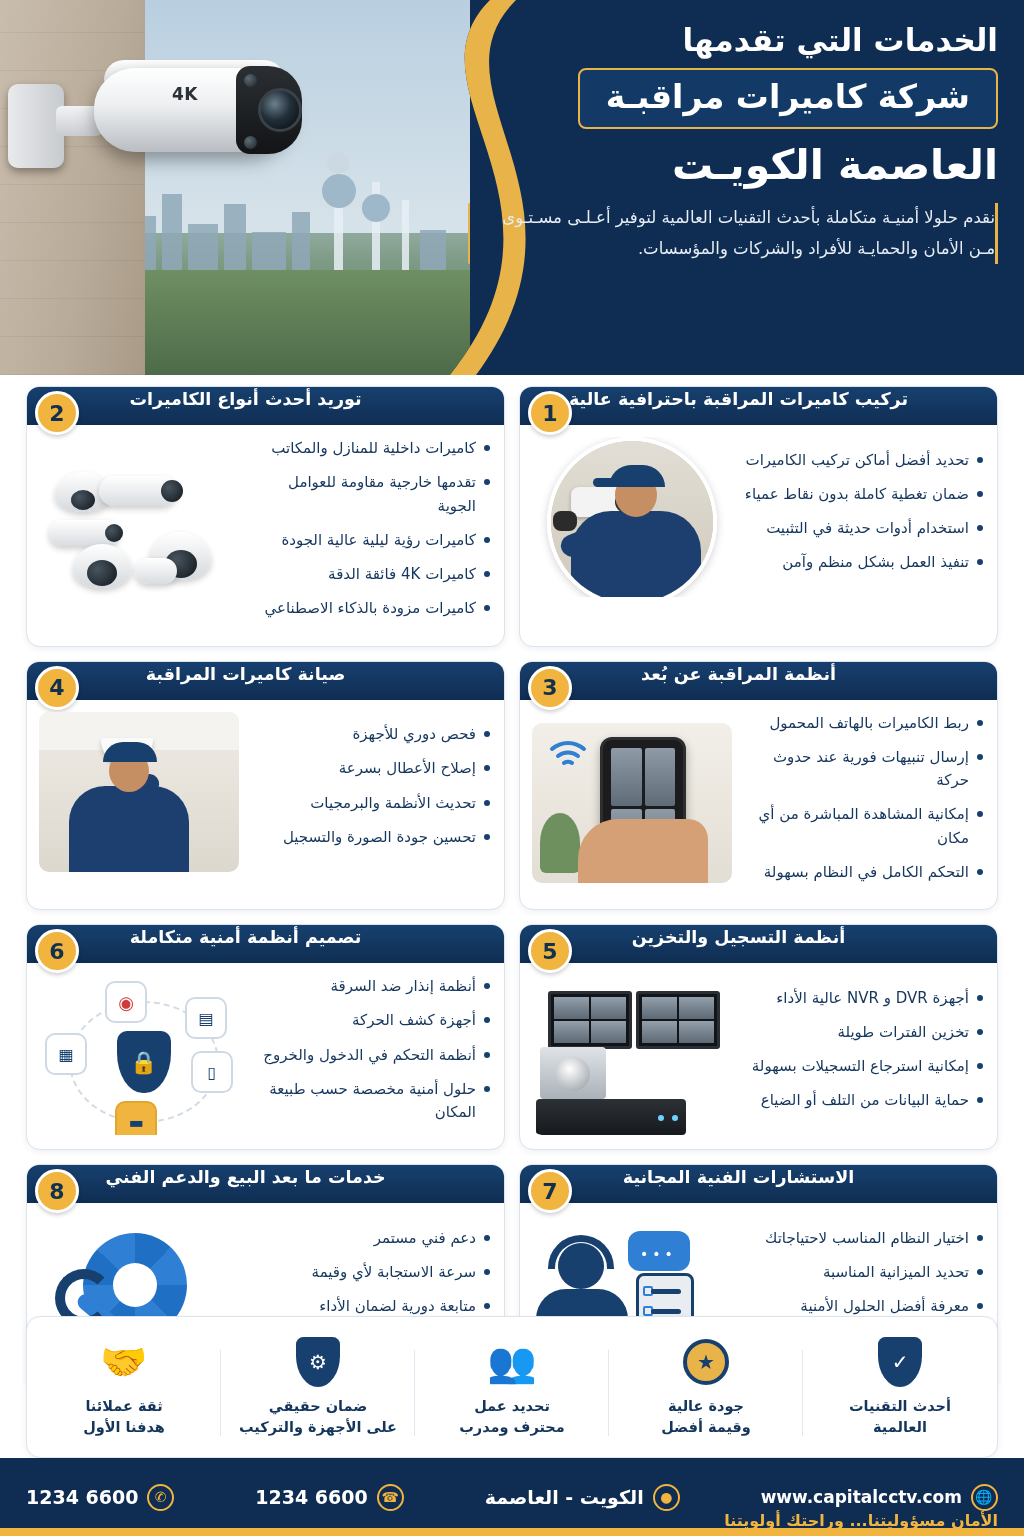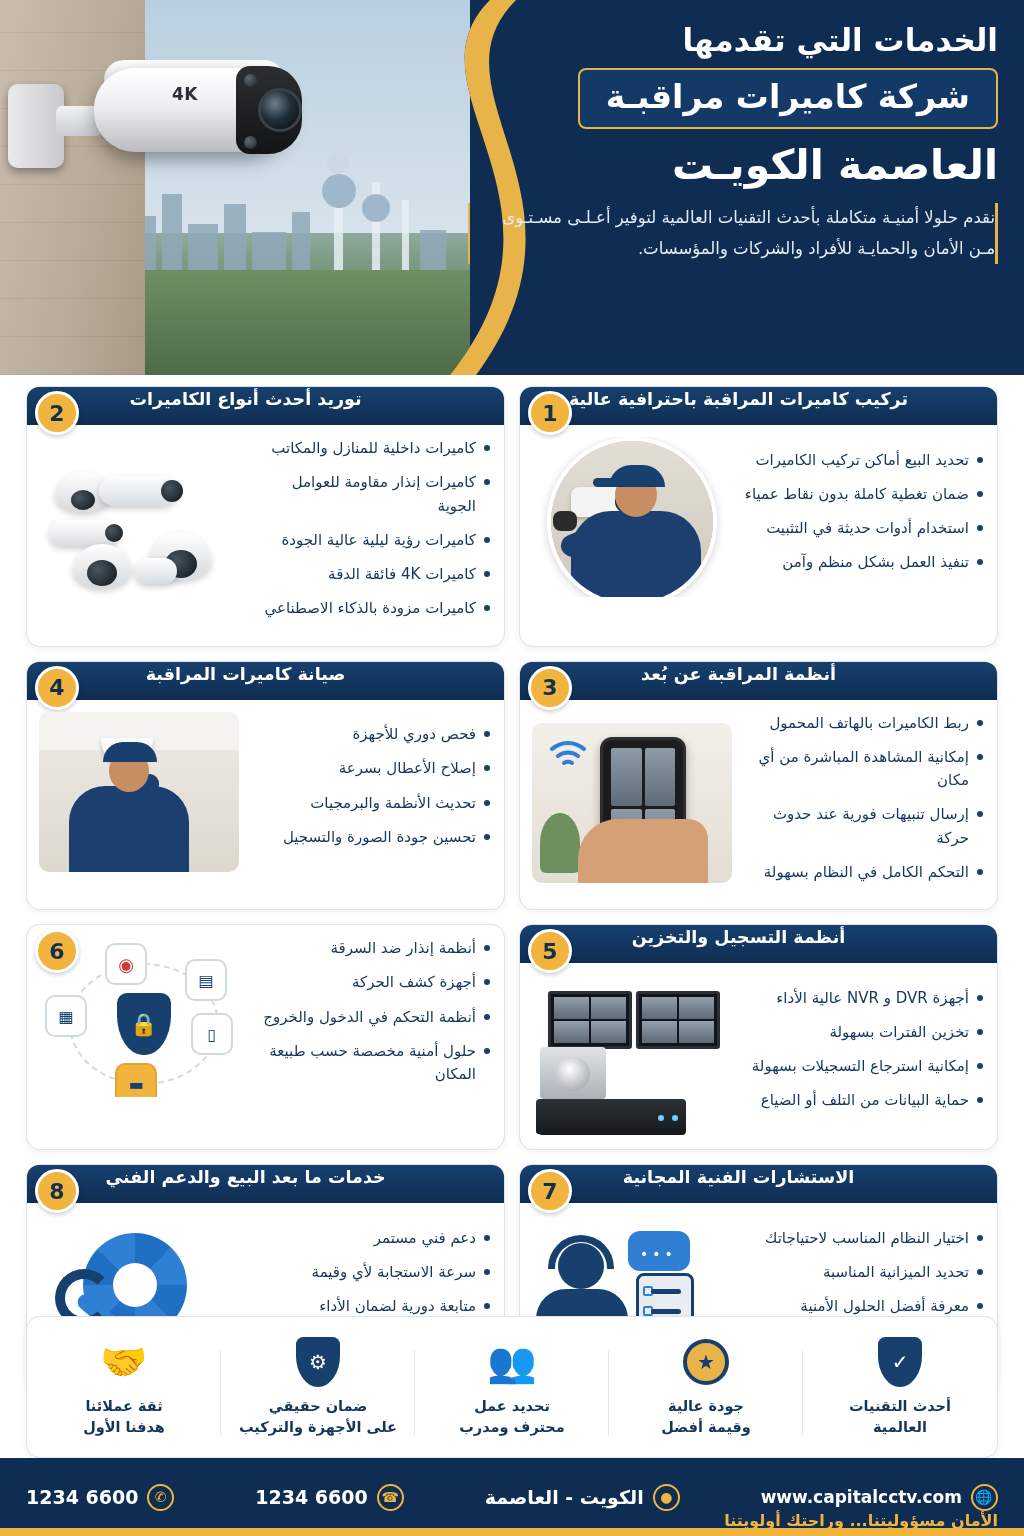--- a/index.html
+++ b/index.html
@@ -330,21 +330,21 @@
     </div>
   </div>
 
   <div class="grid">
 
     <div class="card">
       <div class="badge">1</div>
       <div class="card-head">تركيب كاميرات المراقبة باحترافية عالية</div>
       <div class="card-body">
         <ul class="bullets">
-          <li>تحديد البيع أماكن تركيب الكاميرات</li>
+          <li>تحديد أفضل أماكن تركيب الكاميرات</li>
           <li>ضمان تغطية كاملة بدون نقاط عمياء</li>
           <li>استخدام أدوات حديثة في التثبيت</li>
           <li>تنفيذ العمل بشكل منظم وآمن</li>
         </ul>
         <div class="art">
           <div class="art-circle">
             <div class="tech-wall"></div>
             <div class="tech-cam"></div>
             <div class="tech-arm"></div>
             <div class="tech-hand"></div>
@@ -355,21 +355,21 @@
         </div>
       </div>
     </div>
 
     <div class="card">
       <div class="badge">2</div>
       <div class="card-head">توريد أحدث أنواع الكاميرات</div>
       <div class="card-body">
         <ul class="bullets">
           <li>كاميرات داخلية للمنازل والمكاتب</li>
-          <li>كاميرات إنذار مقاومة للعوامل الجوية</li>
+          <li>تقدمها خارجية مقاومة للعوامل الجوية</li>
           <li>كاميرات رؤية ليلية عالية الجودة</li>
           <li>كاميرات 4K فائقة الدقة</li>
           <li>كاميرات مزودة بالذكاء الاصطناعي</li>
         </ul>
         <div class="art">
           <div class="camfam">
             <div class="cf-dome" style="left:16px;top:18px;width:56px;height:40px;"></div>
             <div class="cf-lensdark" style="left:32px;top:36px;width:24px;height:20px;"></div>
             <div class="cf-bullet" style="left:60px;top:22px;width:78px;height:30px;"></div>
             <div class="cf-lensdark" style="left:122px;top:26px;width:22px;height:22px;"></div>
@@ -384,22 +384,22 @@
         </div>
       </div>
     </div>
 
     <div class="card">
       <div class="badge">3</div>
       <div class="card-head">أنظمة المراقبة عن بُعد</div>
       <div class="card-body">
         <ul class="bullets">
           <li>ربط الكاميرات بالهاتف المحمول</li>
+          <li>إرسال تنبيهات فورية عند حدوث حركة</li>
           <li>إمكانية المشاهدة المباشرة من أي مكان</li>
-          <li>إرسال تنبيهات فورية عند حدوث حركة</li>
           <li>التحكم الكامل في النظام بسهولة</li>
         </ul>
         <div class="art">
           <div class="art-room"></div>
           <div class="plant"></div>
           <span class="wifi-ico">
             <svg width="40" height="32" viewBox="0 0 40 32">
               <path d="M4 10 A24 24 0 0 1 36 10" fill="none" stroke="#2f7fd4" stroke-width="4" stroke-linecap="round"></path>
               <path d="M10 17 A16 16 0 0 1 30 17" fill="none" stroke="#2f7fd4" stroke-width="4" stroke-linecap="round"></path>
               <path d="M16 24 A8 8 0 0 1 24 24" fill="none" stroke="#2f7fd4" stroke-width="4" stroke-linecap="round"></path>
@@ -439,21 +439,21 @@
         </div>
       </div>
     </div>
 
     <div class="card">
       <div class="badge">5</div>
       <div class="card-head">أنظمة التسجيل والتخزين</div>
       <div class="card-body">
         <ul class="bullets">
           <li>أجهزة DVR و NVR عالية الأداء</li>
-          <li>تخزين الفترات بسهولة</li>
+          <li>تخزين الفترات طويلة</li>
           <li>إمكانية استرجاع التسجيلات بسهولة</li>
           <li>حماية البيانات من التلف أو الضياع</li>
         </ul>
         <div class="art">
           <div class="nvr-wrap">
             <div class="mon" style="left:16px;top:16px;width:84px;height:58px;">
               <div class="mon-in">
                   <div></div>
                   <div></div>
                   <div></div>
@@ -472,20 +472,21 @@
             <div class="nvr-box"></div>
             <div class="nvr-led" style="left:140px;"></div>
             <div class="nvr-led" style="left:126px;"></div>
           </div>
         </div>
       </div>
     </div>
 
     <div class="card">
       <div class="badge">6</div>
+      <div class="card-head">تصميم أنظمة أمنية متكاملة</div>
       <div class="card-body">
         <ul class="bullets">
           <li>أنظمة إنذار ضد السرقة</li>
           <li>أجهزة كشف الحركة</li>
           <li>أنظمة التحكم في الدخول والخروج</li>
           <li>حلول أمنية مخصصة حسب طبيعة المكان</li>
         </ul>
         <div class="art">
           <div class="diag">
             <div class="d-ring"></div>

